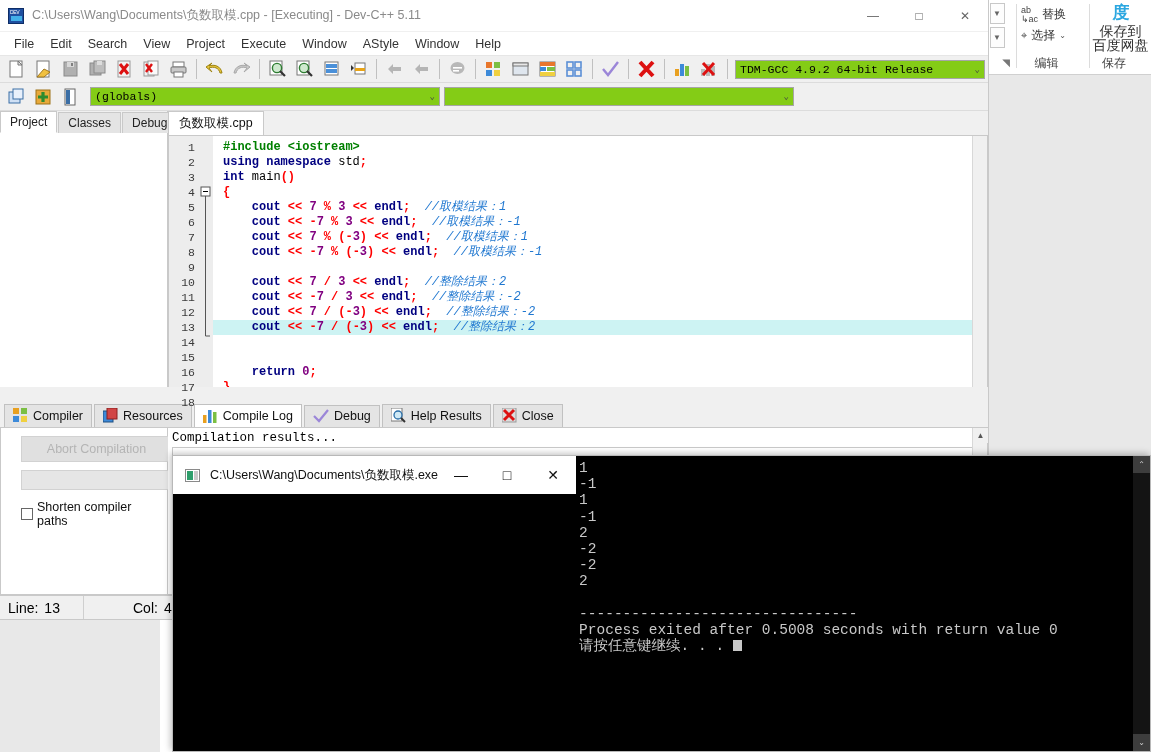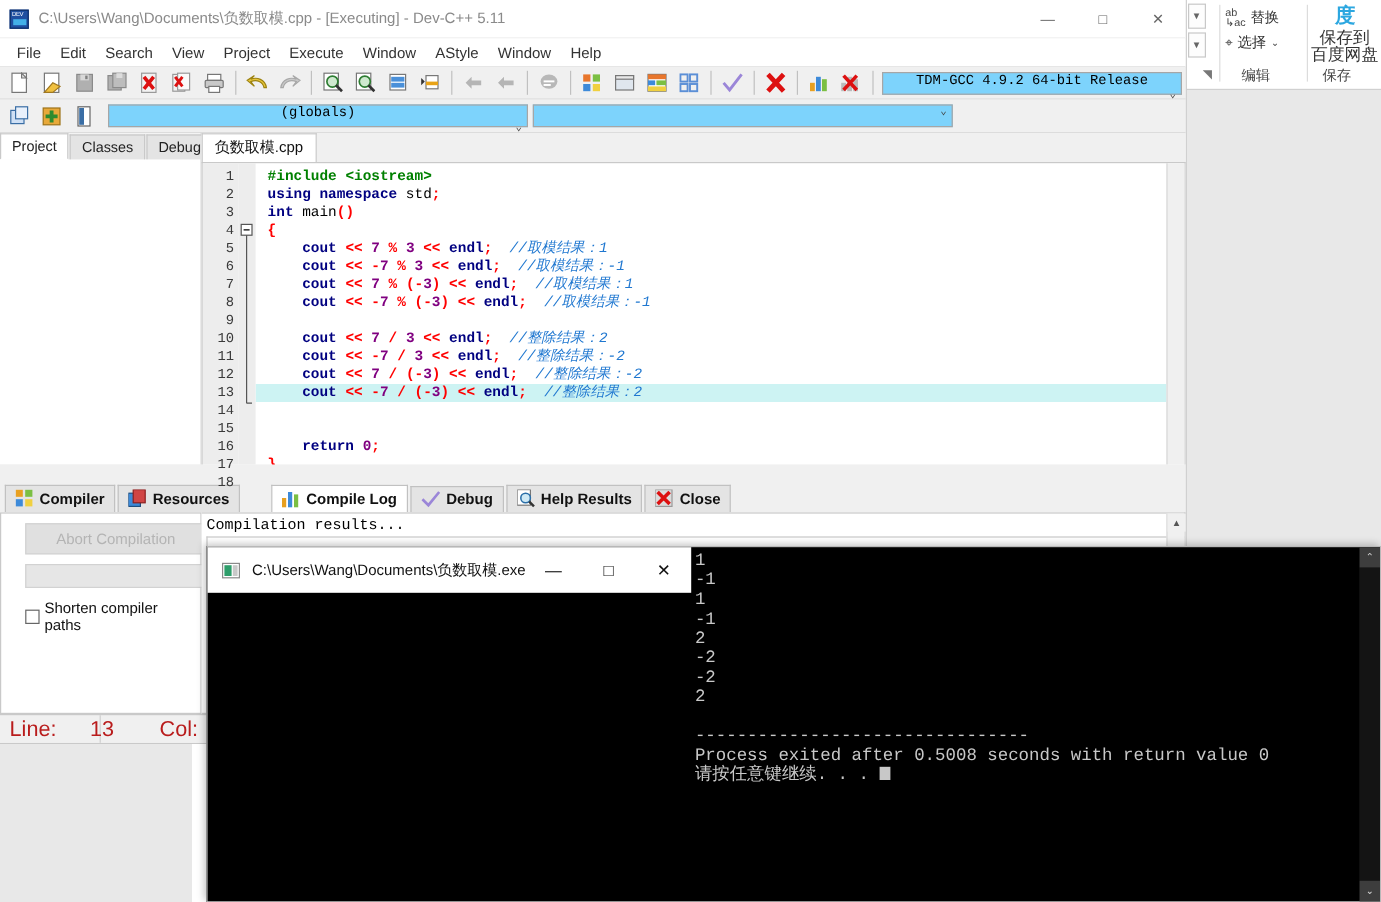--- a/index.html
+++ b/index.html
@@ -60,23 +60,23 @@
   .menubar{ height:24px; display:flex; align-items:center; background:#ffffff;
             padding-left:6px; flex:none; border-bottom:1px solid #e6e6e6;}
   .menubar .mi{ padding:3px 8px; font-size:12.5px; color:#333; }
 
   
   .tbrow{ display:flex; align-items:center; background:#f0f0f0; flex:none;
           border-bottom:1px solid #dcdcdc; height:27px; padding-left:3px; }
   .tbtn{ width:26px; height:24px; display:flex; align-items:center; justify-content:center;
          margin-right:1px; }
   .tsep{ width:1px; height:20px; background:#c0c0c0; margin:0 4px; }
-  .combo{ height:19px; border:1px solid #a6a6a6; background:#7dd3fc;
+  .combo{ height:19px; border:1px solid #a6a6a6; background:#84cc16;
           display:flex; align-items:center; padding:0 4px;
-          font-family:"Liberation Mono", monospace; font-size:11.5px; color:#000;flex-direction:column;}
+          font-family:"Liberation Mono", monospace; font-size:11.5px; color:#000;}
   .combo .arw{ margin-left:auto; color:#444; font-size:9px;}
 
   .tbrow2{ display:flex; align-items:center; background:#f0f0f0; flex:none;
            border-bottom:1px solid #dcdcdc; height:28px; padding-left:3px;}
 
   
   .workarea{ flex:1; display:flex; min-height:0; background:#f0f0f0;}
   .leftpanel{ width:168px; display:flex; flex-direction:column; flex:none;
               border-right:1px solid #c9c9c9; background:#ffffff;}
   .ltabs{ display:flex; height:22px; background:#f0f0f0; align-items:flex-end; flex:none;}
@@ -104,25 +104,25 @@
   .kw{ color:#000080; font-weight:bold;}
   .prep{ color:#008000; font-weight:bold;}
   .op{ color:#ff0000; font-weight:bold;}
   .num{ color:#800080; font-weight:bold;}
   .cmt{ color:#1f77d0; font-style:italic;}
   .pln{ color:#000;}
   .ed-vscroll{ width:15px; background:#f0f0f0; border-left:1px solid #d8d8d8; flex:none;}
 
   
   .botpanel{ height:208px; flex:none; display:flex; flex-direction:column; background:#f0f0f0;}
-  .btabs{ height:40px; display:flex; align-items:flex-end; padding-left:4px; flex:none;font-weight:bold;}
+  .btabs{ height:40px; display:flex; align-items:flex-end; padding-left:4px; flex:none;}
   .btab{ display:flex; align-items:center; gap:5px; padding:3px 8px 4px; font-size:12.5px;
          background:#e4e4e4; border:1px solid #c1c1c1; border-bottom:none; margin-right:2px;
          color:#111;}
-  .btab.active{ background:#ffffff;margin-left:24px; }
+  .btab.active{ background:#ffffff; }
   .botbody{ flex:1; display:flex; background:#f0f0f0; min-height:0;}
   .compiler-left{ width:168px; flex:none; background:#ffffff; border:1px solid #c9c9c9;
                   padding:8px 8px 0 20px; }
   .abortbtn{ width:151px;height:26px;background:#e0e0e0;border:1px solid #d2d2d2;
              color:#b4b4b4; font-size:12.5px; display:flex;align-items:center;justify-content:center;}
   .progbar{ width:151px;height:20px;background:#e6e6e6;border:1px solid #d2d2d2;margin-top:8px;}
   .chkrow{ display:flex; align-items:center; gap:4px; margin-top:10px; font-size:12.5px;color:#111;}
   .chkbox{ width:12px;height:12px;border:1px solid #666;background:#fff; flex:none;}
   .compiler-right{ flex:1; background:#ffffff; border:1px solid #c9c9c9; border-left:none;
                    position:relative; min-width:0; display:flex; flex-direction:column;}
@@ -131,22 +131,22 @@
   .cr-grid{ flex:1; margin:0 0 0 4px; border:1px solid #c9c9c9; border-bottom:none;
             background:#fff;}
   .cr-scroll{ position:absolute; right:0; top:0; width:15px; bottom:0; background:#f0f0f0;
               border-left:1px solid #d8d8d8;}
   .sbbtn{ width:15px;height:15px; display:flex;align-items:center;justify-content:center;
           font-size:8px;color:#555; background:#f0f0f0;}
 
   
   .statusbar{ height:24px; flex:none; background:#f0f0f0; border-top:1px solid #c9c9c9;
               display:flex; align-items:center; }
-  .sb-cell{ display:flex; align-items:center; gap:28px; padding:0 8px; height:100%;
-            font-size:18px; color:#b91c1c; border-right:1px solid #cfcfcf;}
+  .sb-cell{ display:flex; align-items:center; gap:6px; padding:0 8px; height:100%;
+            font-size:14px; color:#000000; border-right:1px solid #cfcfcf;}
   .sb-fill{ flex:1; }
 
   
   #console{
     position:absolute; left:172px; top:455px; width:979px; height:297px;
     background:#000; border:1px solid #b8b8b8; display:flex; 
     box-shadow:-2px -2px 6px rgba(0,0,0,0.22);
   }
   .con-title{ height:38px; background:#ffffff; display:flex; align-items:center; flex:none;}
   .con-ico{ width:15px;height:13px; margin:0 10px 0 12px; background:#fff;

